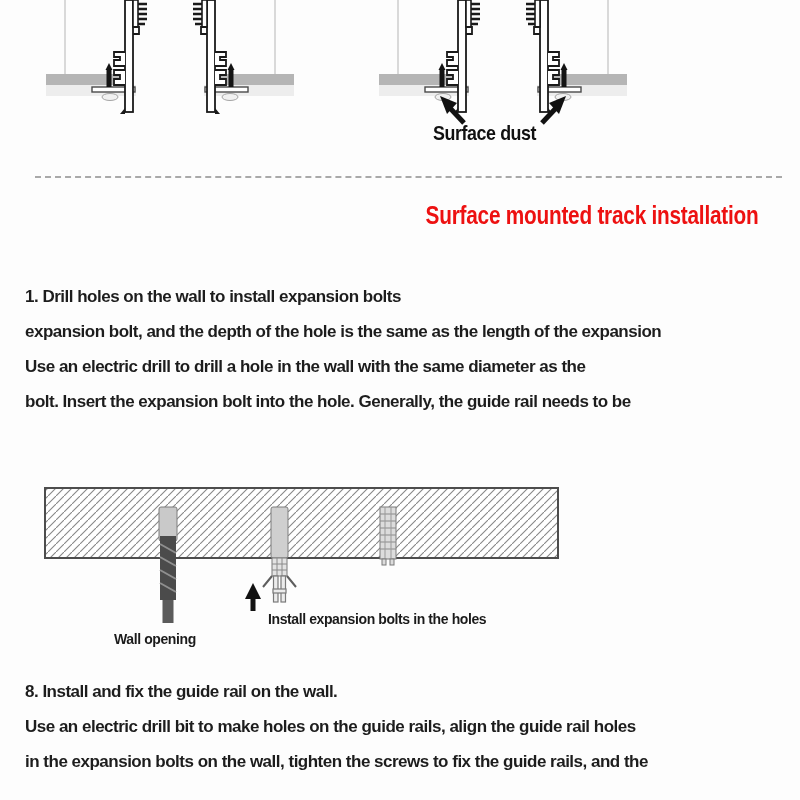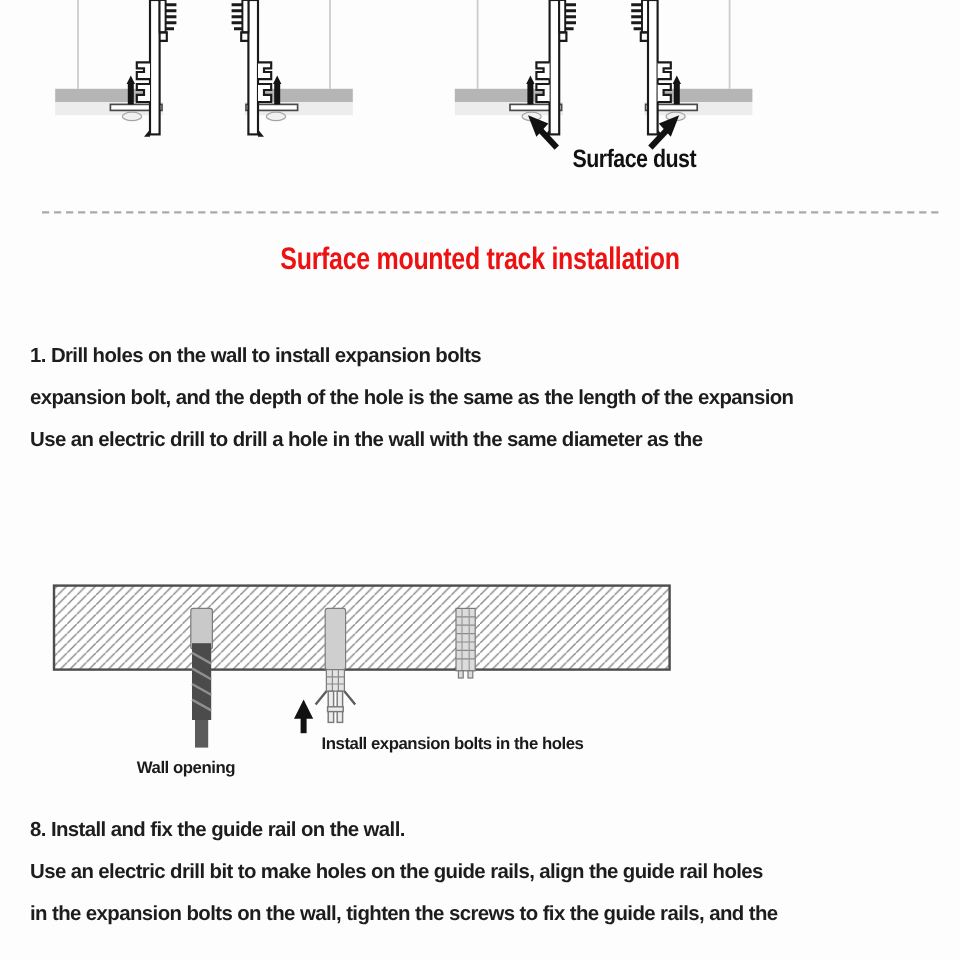--- a/index.html
+++ b/index.html
@@ -4,29 +4,29 @@
 <style>
   html,body{margin:0;padding:0;}
   #page{
     position:relative;width:800px;height:800px;overflow:hidden;
     background:#fdfdfd;color:#1d1d1d;
     font-family:"Liberation Sans","DejaVu Sans",sans-serif;
   }
   .abs{position:absolute;}
   
   #top-diagram-svg{left:0;top:0;}
-  #surface-dust{left:434px;top:121px;width:190px;text-align:center;}
+  #surface-dust{left:424px;top:121px;width:190px;text-align:left;}
   #surface-dust span{
     display:inline-block;font-size:21px;font-weight:800;letter-spacing:-.5px;
     transform:scaleX(.85);transform-origin:center;color:#111;
   }
   
   #separator{left:35px;top:176px;width:747px;height:0;border-top:2px dashed #a9a9a9;}
   
-  #section-title{left:0;top:200px;width:800px;text-align:center;}
+  #section-title{left:0;top:200px;width:800px;text-align:right;}
   #section-title span{
     display:inline-block;font-size:26px;font-weight:800;letter-spacing:-.3px;
     transform:scaleX(.8);transform-origin:center;color:#ed1111;
   }
   
   .para{left:25px;width:770px;}
   .para .ln{
     height:35px;line-height:35px;font-size:17px;font-weight:700;
     letter-spacing:-.5px;white-space:nowrap;color:#1d1d1d;
   }
@@ -99,20 +99,21 @@
   <div id="separator" class="abs"></div>
 
   <div id="section-title" class="abs">
     <span>Surface mounted track installation</span>
   </div>
 
   <div id="step1" class="abs para">
     <div class="ln">1. Drill holes on the wall to install expansion bolts</div>
     <div class="ln">expansion bolt, and the depth of the hole is the same as the length of the expansion</div>
     <div class="ln">Use an electric drill to drill a hole in the wall with the same diameter as the</div>
+    <div class="ln">bolt. Insert the expansion bolt into the hole. Generally, the guide rail needs to be</div>
   </div>
 
   <svg class="abs" style="left:0;top:480px;" width="660" height="160" viewBox="0 0 660 160">
     <defs>
       <pattern id="hatch" patternUnits="userSpaceOnUse" width="8" height="8">
         <path d="M0,8 L8,0" stroke="#868686" stroke-width="1.1"></path>
       </pattern>
     </defs>
 
     <g>

